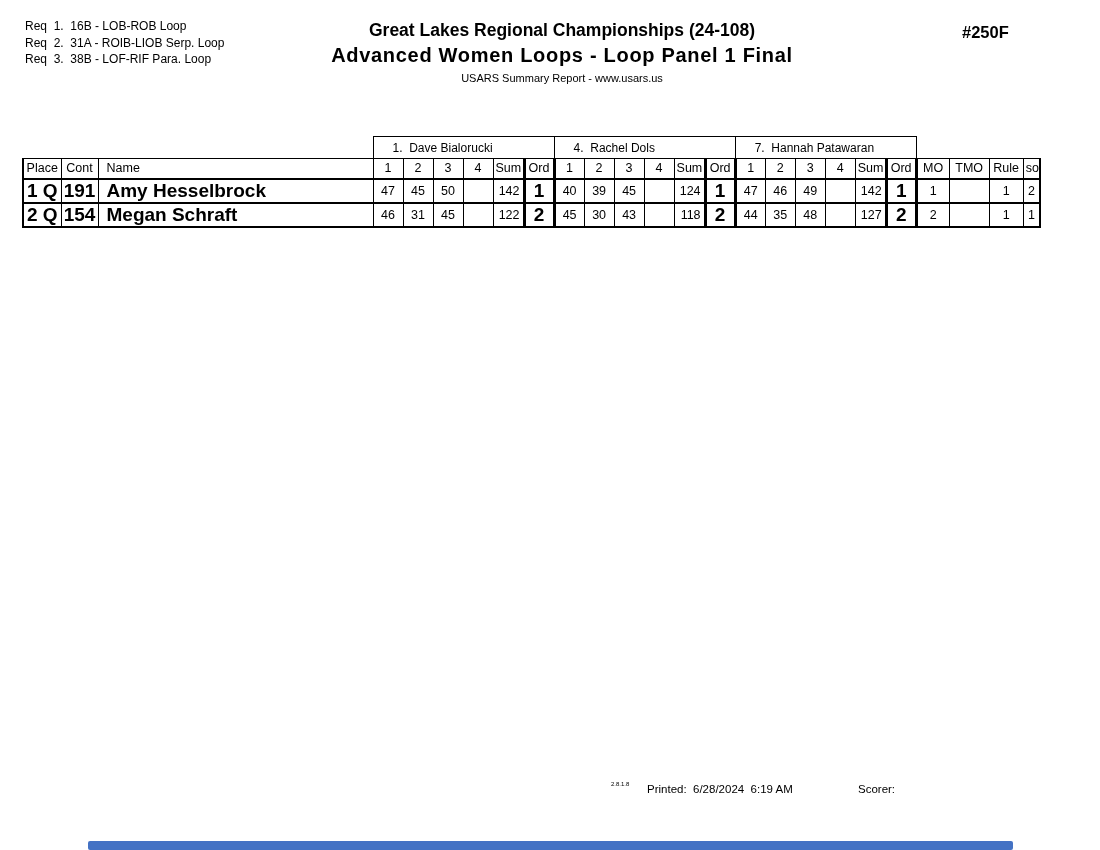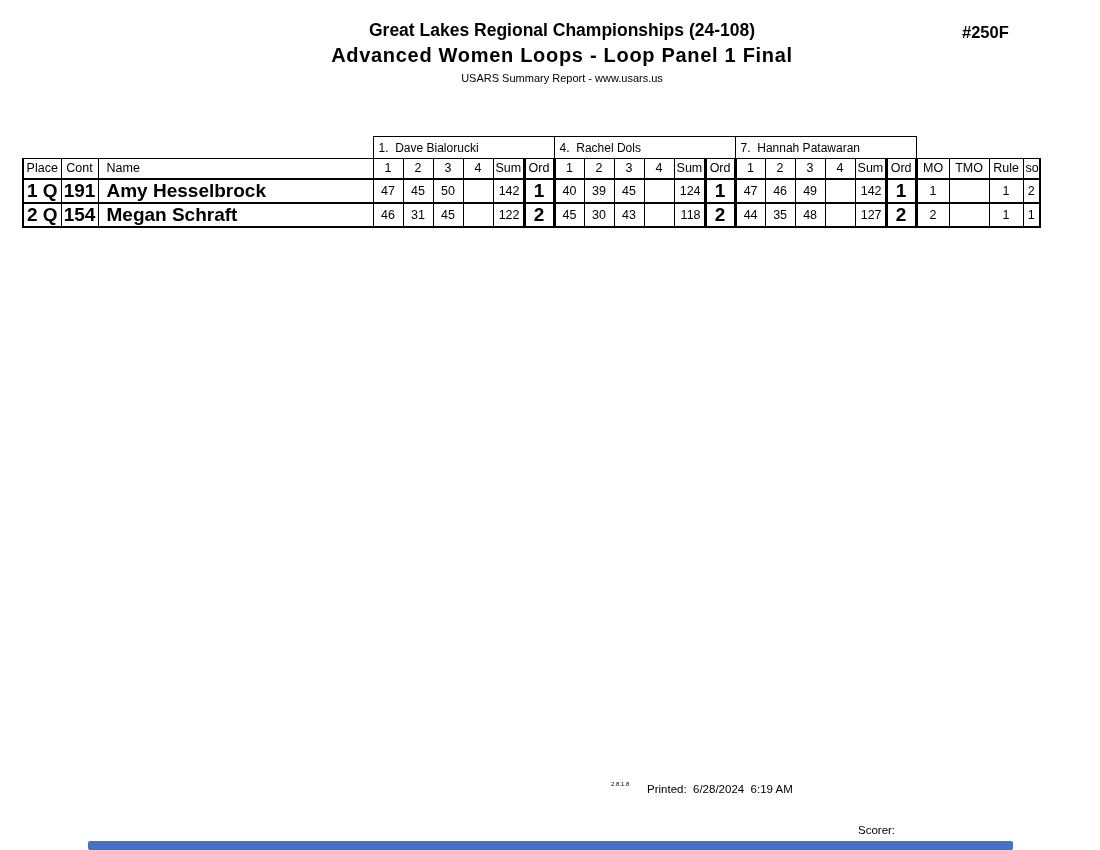--- a/index.html
+++ b/index.html
@@ -28,46 +28,51 @@
   table.results {
     position:absolute; left:22px; top:136px;
     border-collapse:collapse; table-layout:fixed; width:1017px;
     font-size:12.5px;
   }
   .results td, .results th {
     border:1px solid #000; padding:0 2px; height:20px;
     text-align:center; font-weight:normal; white-space:pre; overflow:hidden;
   }
   .results .spacer { border:none; }
-  .results .judge-name { text-align:left; padding-left:5px; height:22px; font-size:12px; }
+  .results .judge-name { text-align:left; padding-left:19px; height:22px; font-size:12px; }
   .results .name-col { text-align:left; padding-left:8px; }
   .results th.ord, .results td.ord { border-left-width:3px; border-right-width:3px; }
   .results tbody td { border-top-width:2px; border-bottom-width:2px; }
   .results tbody td:first-child, .results tr.cols-row th:first-child { border-left-width:2px; }
   .results tbody td:last-child,  .results tr.cols-row th:last-child  { border-right-width:2px; }
   .results .bold { font-weight:bold; font-size:19px; }
   .results .sum { text-align:right; padding-right:3px; }
 
   
   .footer { position:absolute; top:780px; left:0; width:100%; height:20px; font-size:11.5px; }
   .version { position:absolute; left:611px; top:1px; font-size:6px; }
   .printed { position:absolute; left:647px; top:3px; white-space:pre; }
-  .scorer  { position:absolute; left:858px; top:3px;margin-top:41px; }
+  .scorer  { position:absolute; left:858px; top:3px; }
 
   
   .scrollbar-thumb {
     position:absolute; left:88px; top:841px; width:925px; height:9px;
     border-radius:2px;
   }
 </style>
 </head>
 <body>
 
 <div class="page">
 
+  <div class="req-block">
+    <div class="req-line">Req  1.  16B - LOB-ROB Loop</div>
+    <div class="req-line">Req  2.  31A - ROIB-LIOB Serp. Loop</div>
+    <div class="req-line">Req  3.  38B - LOF-RIF Para. Loop</div>
+  </div>
 
   <div class="title-block">
     <div class="event-title">Great Lakes Regional Championships (24-108)</div>
     <div class="category-title">Advanced Women Loops - Loop Panel 1 Final</div>
     <div class="report-title">USARS Summary Report - www.usars.us</div>
   </div>
 
   <div class="doc-number">#250F</div>
 
   <table class="results">

